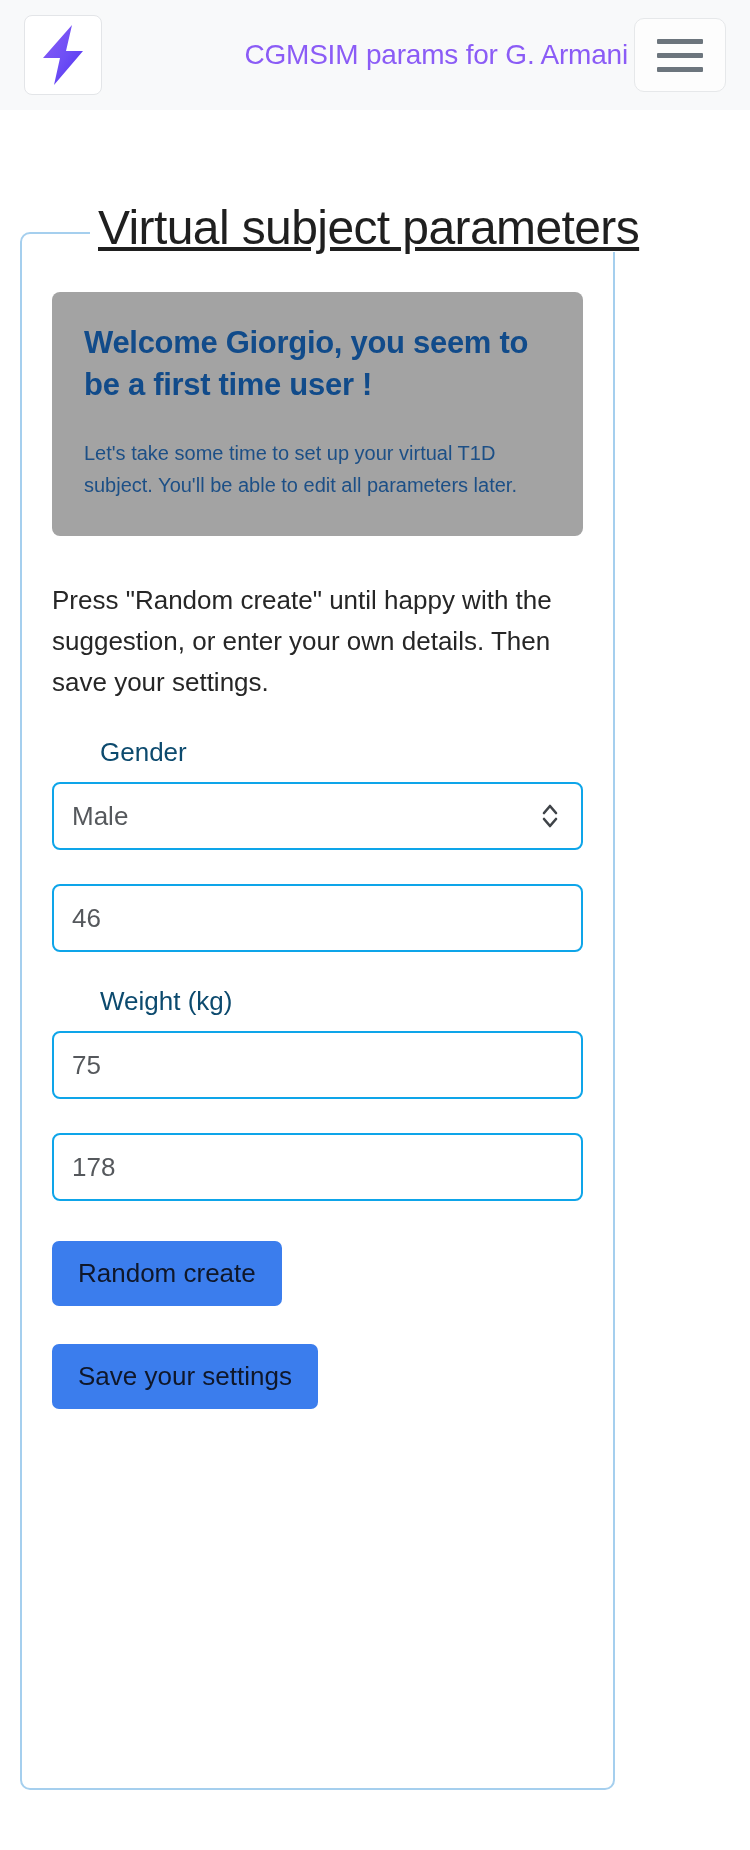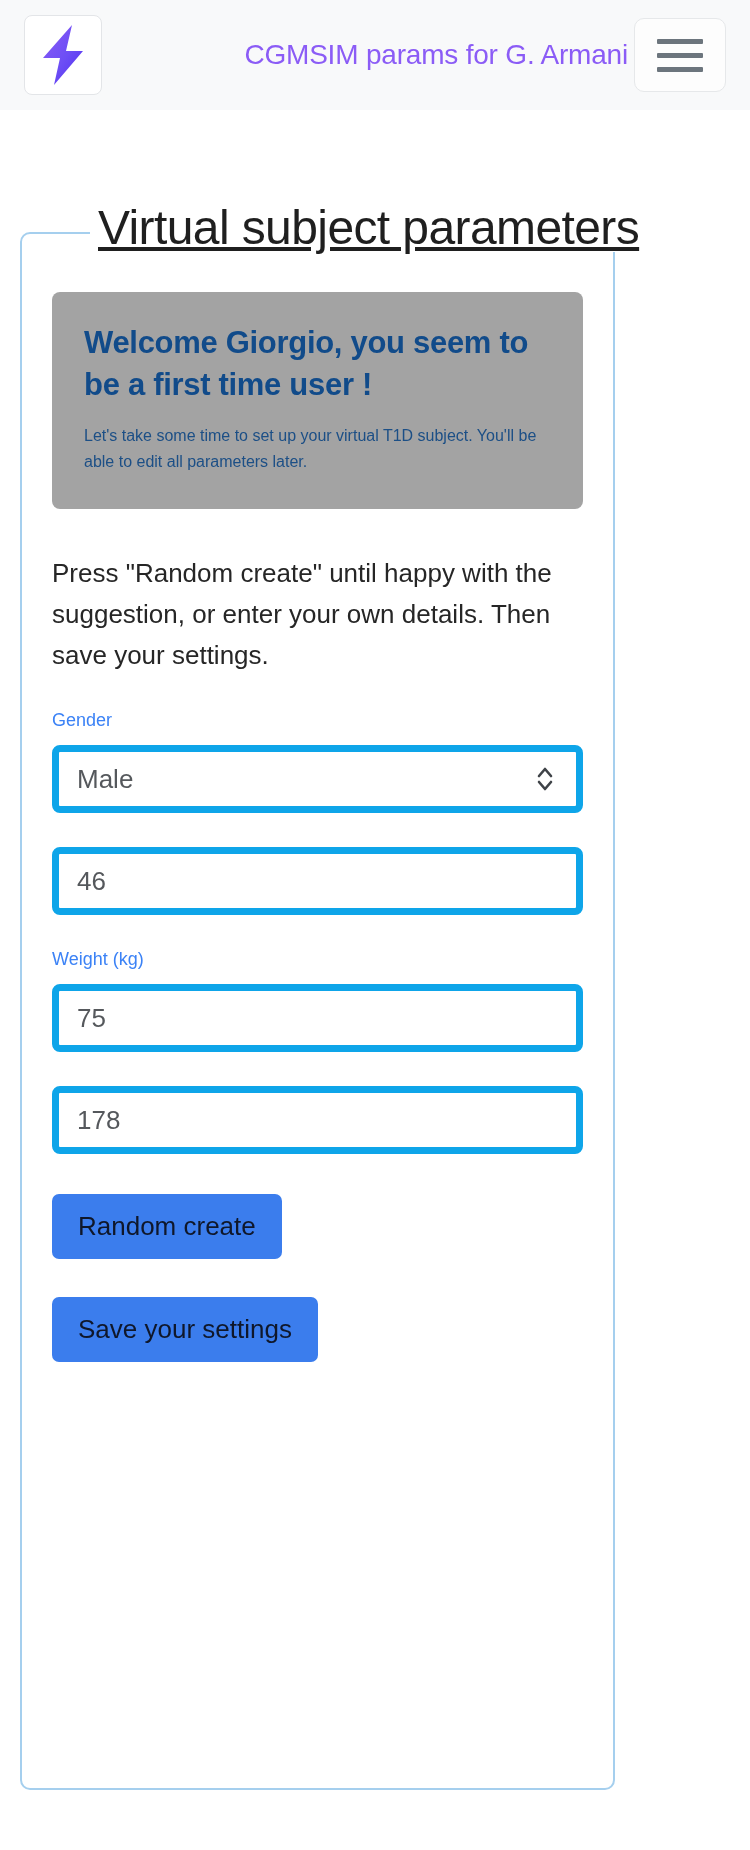--- a/index.html
+++ b/index.html
@@ -112,48 +112,49 @@
 
   .alert-heading {
     font-size: 31px;
     font-weight: bold;
     line-height: 1.34;
     color: #114b8a;
     letter-spacing: -0.3px;
   }
 
   .alert-body {
-    margin-top: 18px;
-    font-size: 16px;
+    margin-top: 32px;
+    font-size: 20px;
     line-height: 1.62;
     color: #1c4f86;
   }
 
   
   .instructions {
     margin-top: 44px;
     font-size: 26px;
     line-height: 1.58;
     color: #262626;
   }
 
   
   .field-group { margin-top: 34px; }
 
   .field-label {
     display: block;
-    font-size: 18px;
-    color: #3b82f6;
+    font-size: 26px;
+    color: #0c4a6e;
     margin-bottom: 14px;
+    margin-left: 48px;
   }
 
   .field-control {
     width: 100%;
     height: 68px;
-    border: 7px solid #0ea5e9;
+    border: 2px solid #0ea5e9;
     border-radius: 8px;
     background: #ffffff;
     font-family: "Liberation Sans", sans-serif;
     font-size: 26px;
     color: #55585c;
     padding: 0 18px;
     display: flex;
     align-items: center;
     position: relative;
   }

